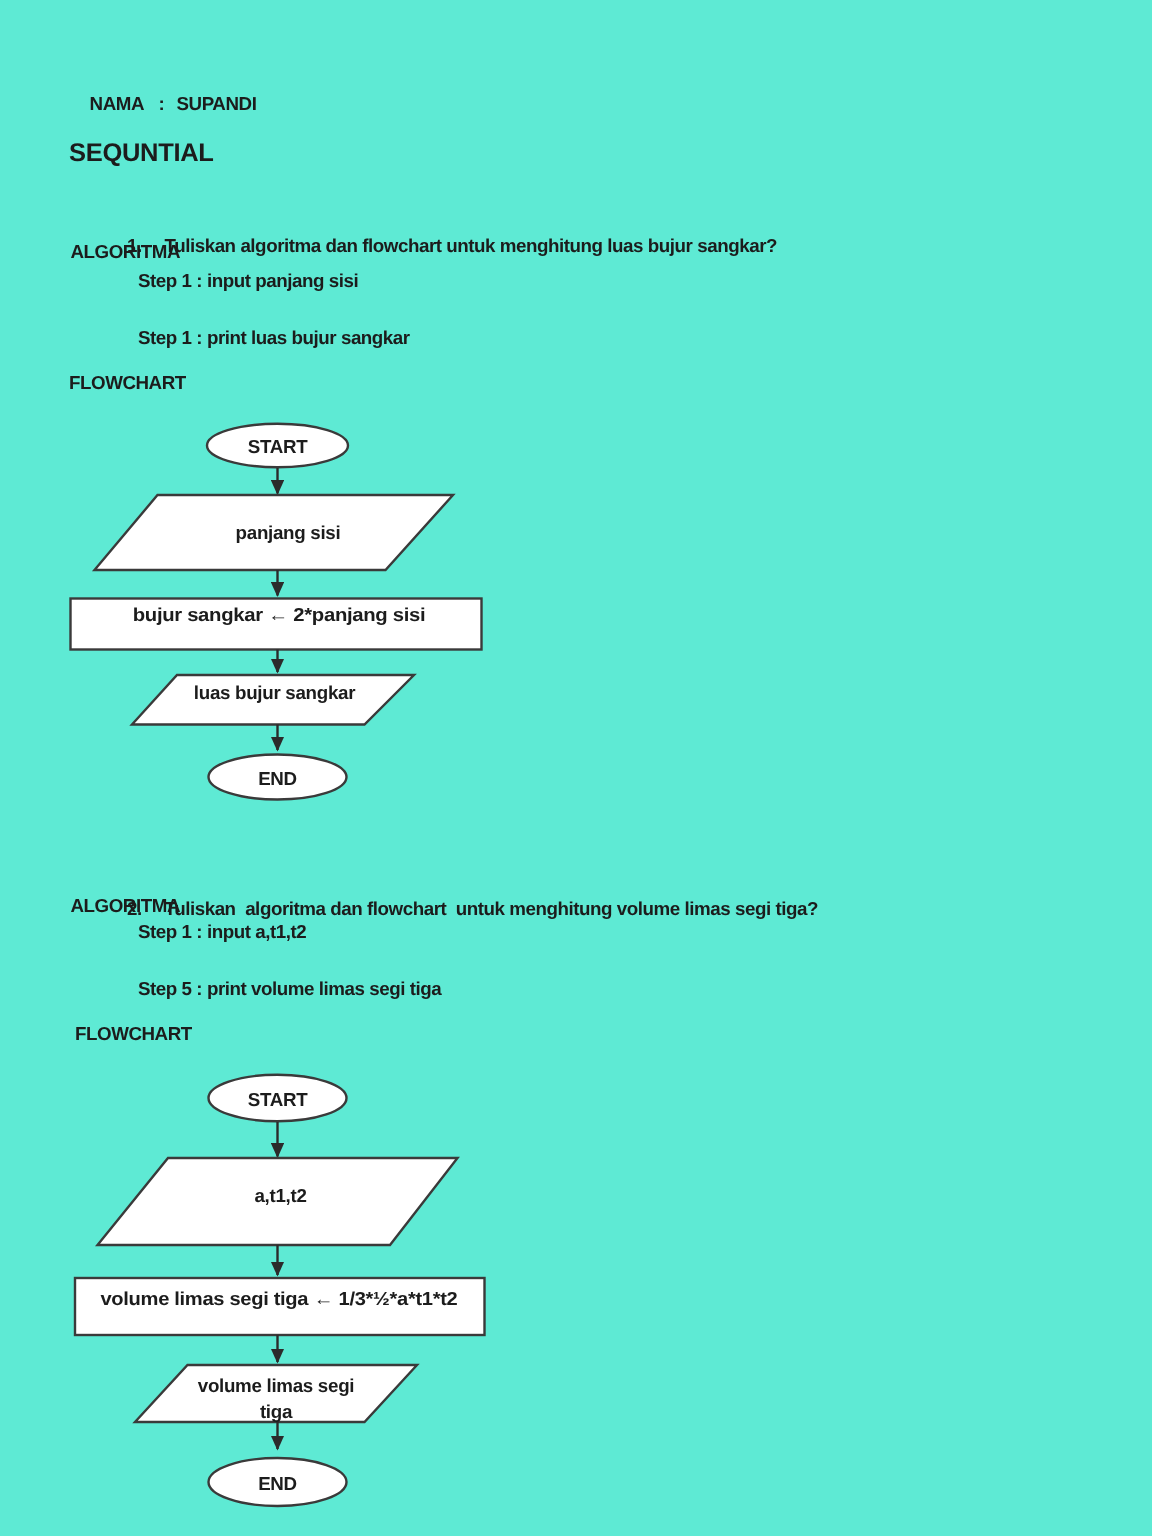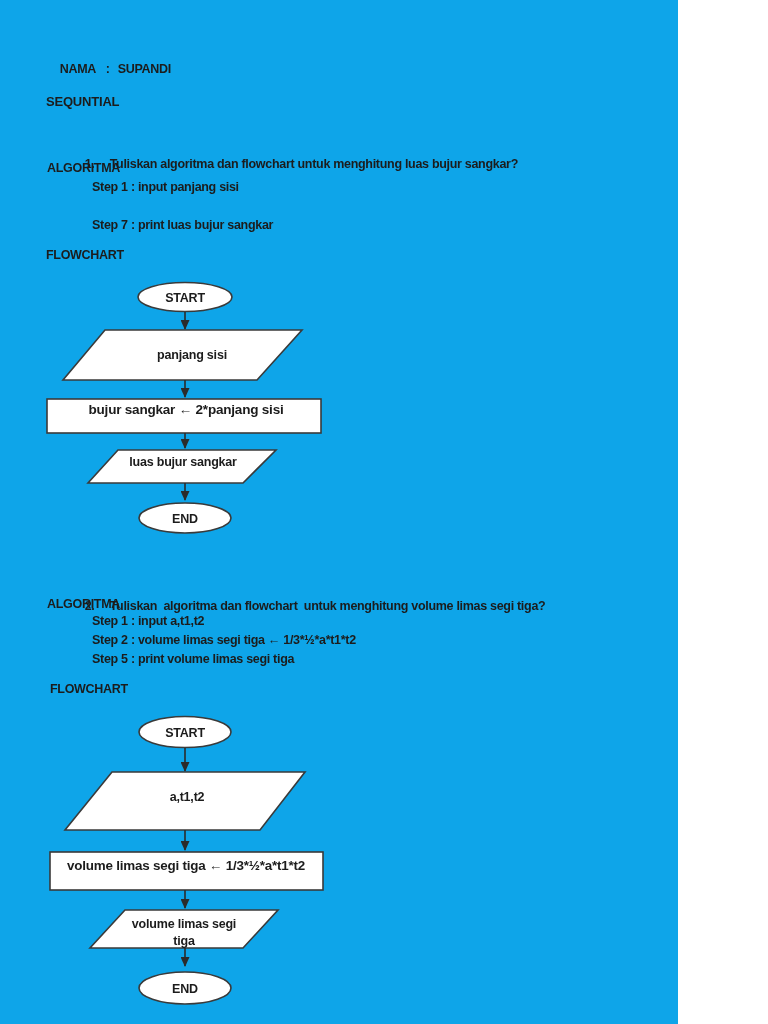--- a/index.html
+++ b/index.html
@@ -1,23 +1,23 @@
 <!DOCTYPE html>
 <html><head>
 <meta charset="utf-8">
 <style>
   html,body{margin:0;padding:0;background:#ffffff;}
   .page{
-    position:relative;width:678px;height:1024px;background:#0ea5e9;overflow:hidden;
+    position:relative;width:768px;height:1024px;background:#5eead4;overflow:hidden;
     font-family:"Liberation Sans",sans-serif;font-weight:700;color:#1c1c1c;text-decoration:underline;
   }
   .line{position:absolute;font-size:12.5px;line-height:15px;letter-spacing:-0.3px;white-space:pre;}
   .hdr-row .lbl{display:inline-block;width:46px;}
   .hdr-row .col{display:inline-block;width:12px;}
-  .title{font-size:13px;line-height:22px;letter-spacing:-0.2px;}
+  .title{font-size:17px;line-height:22px;letter-spacing:-0.2px;}
   .qnum{display:inline-block;width:25px;}
   .fc{position:absolute;}
   .fc .shape{fill:#ffffff;stroke:#3a3a3a;stroke-width:1.6;}
   .fc .flow{stroke:#2b2b2b;stroke-width:1.6;}
   .fc .ah{fill:#2b2b2b;stroke:none;}
   .fc text{
     font-family:"Liberation Sans",sans-serif;font-weight:700;font-size:12.5px;
     fill:#1c1c1c;text-anchor:middle;letter-spacing:-0.2px;
   }
 </style>
@@ -29,21 +29,21 @@
   <div class="line hdr-row" style="left:47px;top:47px">
     <span class="lbl">NAMA</span><span class="col">:</span><span>SUPANDI</span>
   </div>
   <div class="line title" style="left:46px;top:91px">SEQUNTIAL</div>
 
   <div class="line" style="left:72px;top:142px">
     <span class="qnum">1.</span><span>Tuliskan algoritma dan flowchart untuk menghitung luas bujur sangkar?</span>
   </div>
   <div class="line" style="left:47px;top:161px">ALGORITMA</div>
   <div class="line" style="left:92px;top:180px">Step 1 : input panjang sisi</div>
-  <div class="line" style="left:92px;top:218px">Step 7 : print luas bujur sangkar</div>
+  <div class="line" style="left:92px;top:218px">Step 1 : print luas bujur sangkar</div>
   <div class="line" style="left:46px;top:248px">FLOWCHART</div>
 
   <svg class="fc" style="left:40px;top:270px" width="330" height="270" viewBox="0 0 330 270">
     <defs>
       <marker id="ah1" markerUnits="userSpaceOnUse" markerWidth="10" markerHeight="9" refX="9" refY="4.5" orient="auto">
         <path class="ah" d="M0,0 L10,4.5 L0,9 Z"></path>
       </marker>
     </defs>
 
     <ellipse class="shape" cx="145" cy="27" rx="47" ry="14.5"></ellipse>
@@ -68,21 +68,20 @@
 
     <ellipse class="shape" cx="145" cy="248" rx="46" ry="15"></ellipse>
     <text x="145" y="253">END</text>
   </svg>
 
   <div class="line" style="left:72px;top:584px">
     <span class="qnum">2.</span><span>Tuliskan  algoritma dan flowchart  untuk menghitung volume limas segi tiga?</span>
   </div>
   <div class="line" style="left:47px;top:597px">ALGORITMA</div>
   <div class="line" style="left:92px;top:614px">Step 1 : input a,t1,t2</div>
-  <div class="line" style="left:92px;top:633px">Step 2 : volume limas segi tiga ← 1/3*½*a*t1*t2</div>
   <div class="line" style="left:92px;top:652px">Step 5 : print volume limas segi tiga</div>
   <div class="line" style="left:50px;top:682px">FLOWCHART</div>
 
   <svg class="fc" style="left:40px;top:700px" width="340" height="310" viewBox="0 0 340 310">
     <defs>
       <marker id="ah2" markerUnits="userSpaceOnUse" markerWidth="10" markerHeight="9" refX="9" refY="4.5" orient="auto">
         <path class="ah" d="M0,0 L10,4.5 L0,9 Z"></path>
       </marker>
     </defs>
 

